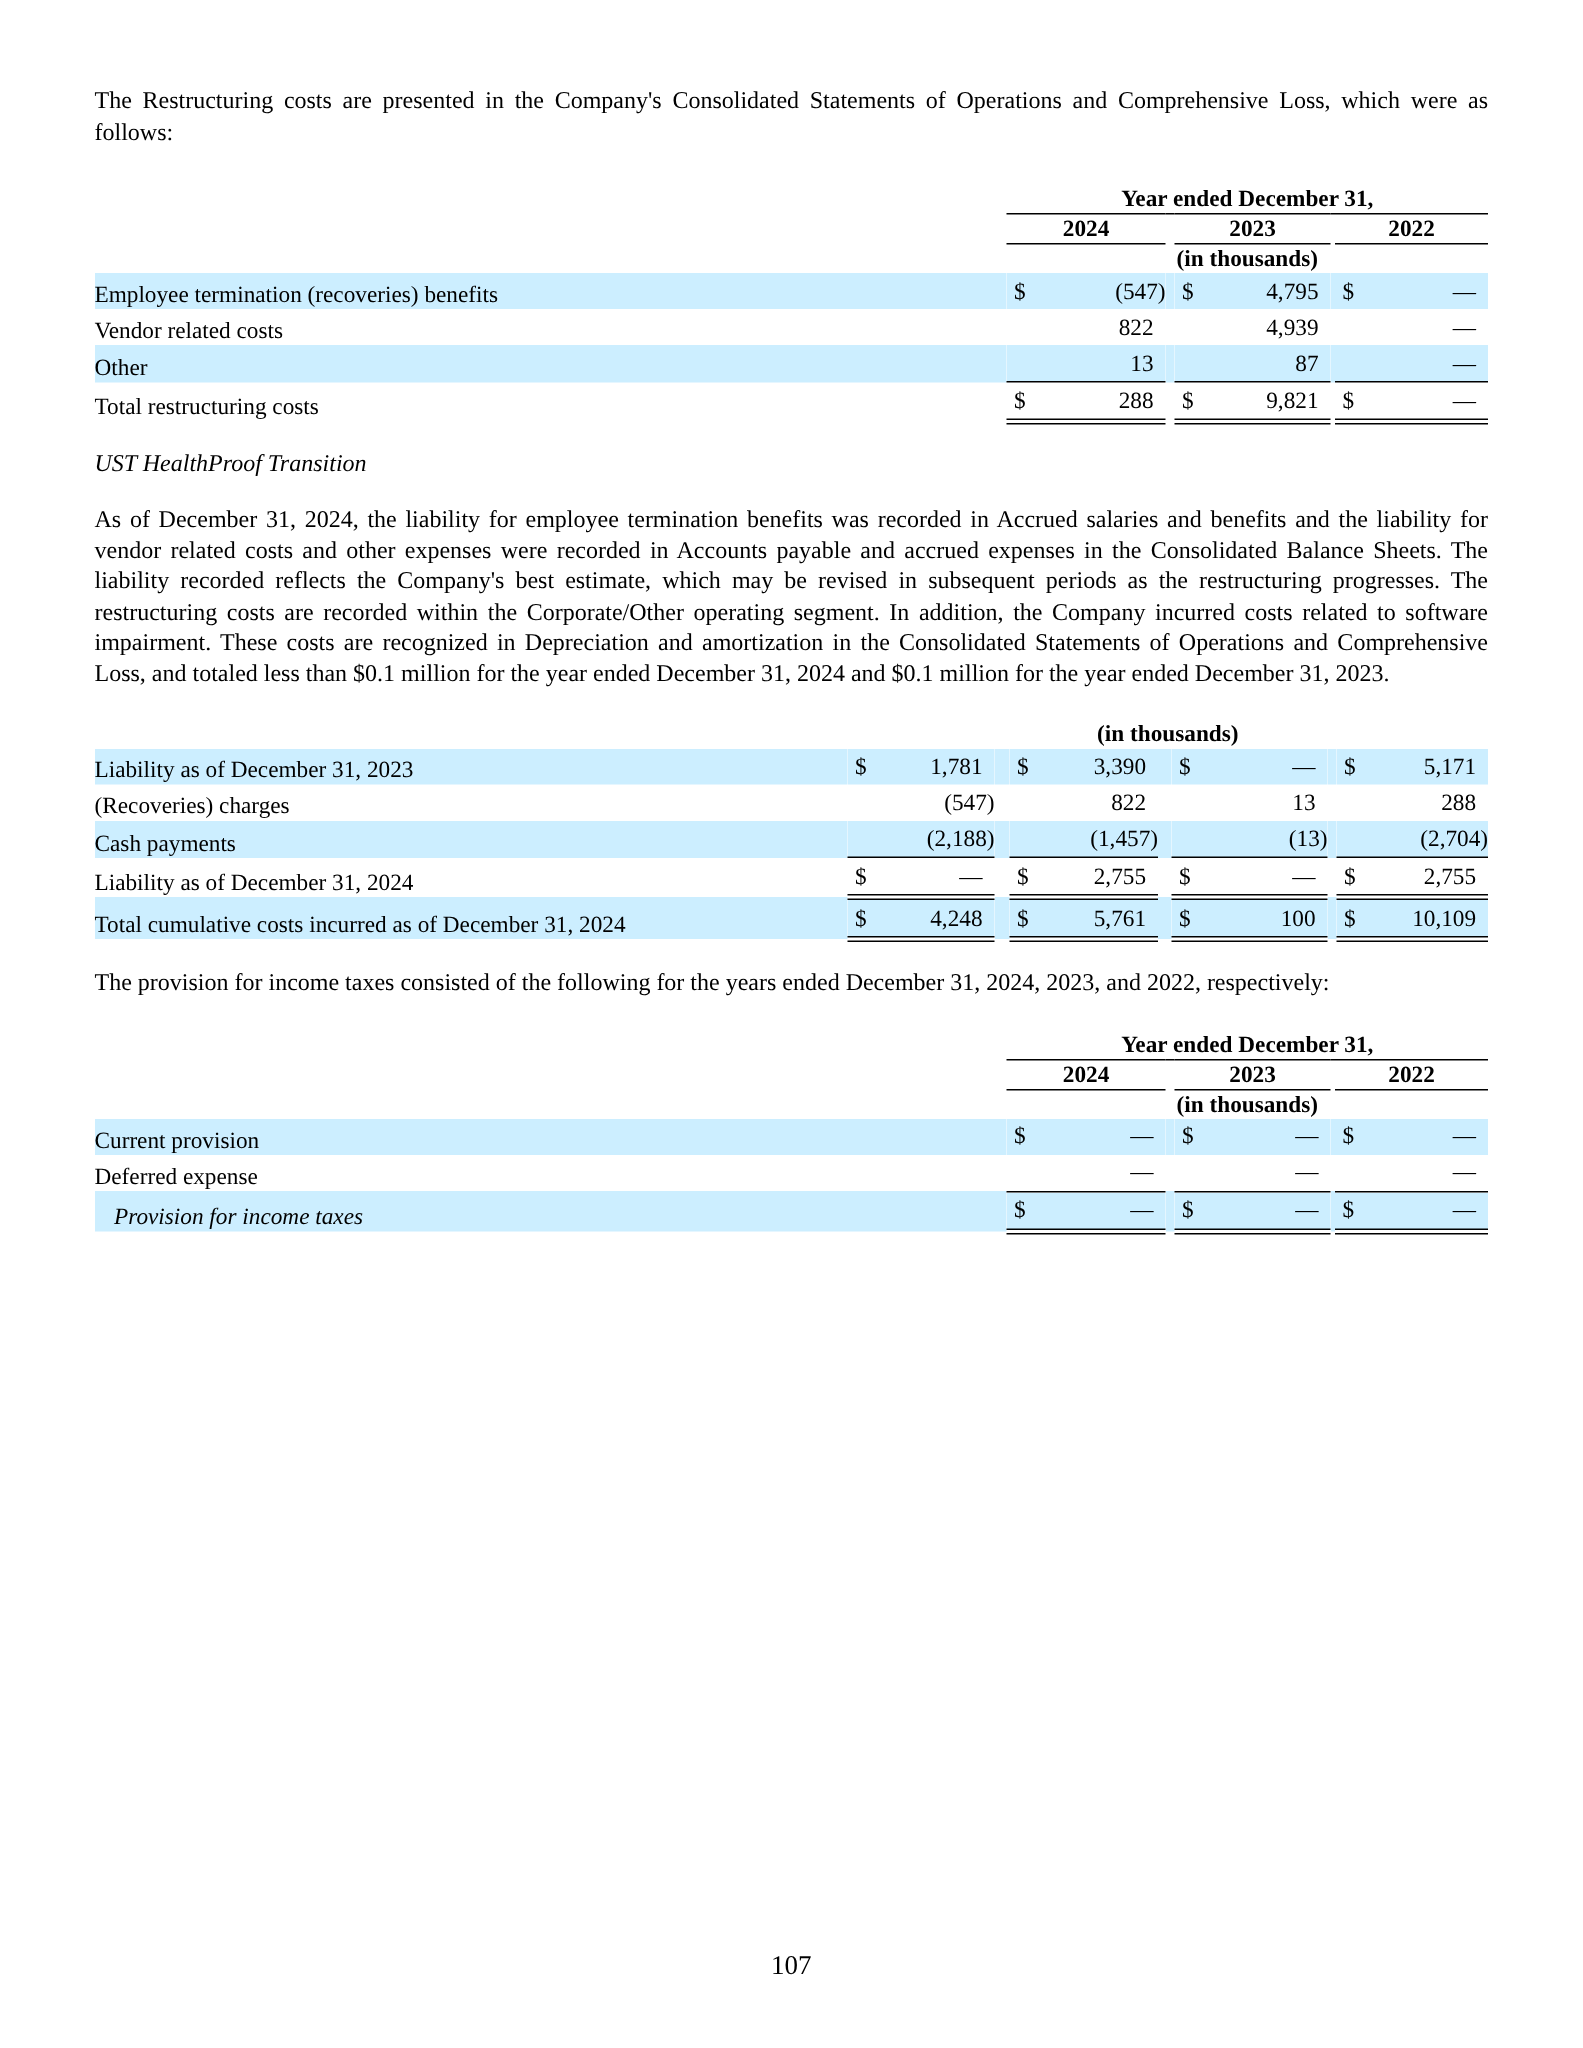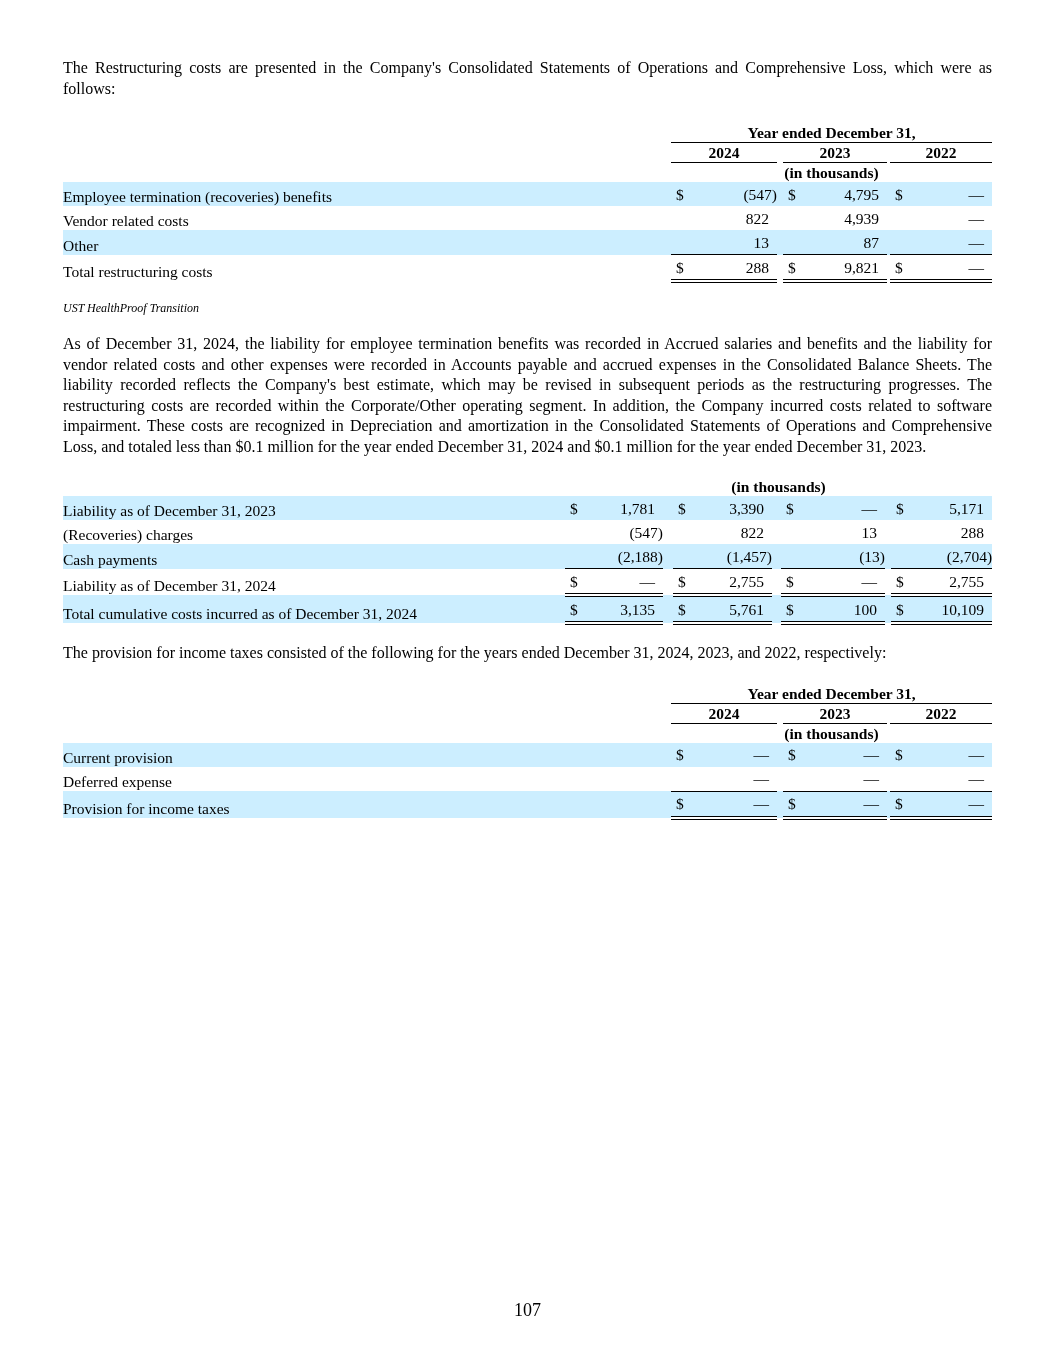--- a/index.html
+++ b/index.html
@@ -10,38 +10,38 @@
     font-family:"Liberation Serif","DejaVu Serif",serif;
     color:#000;
     overflow:hidden;
   }
   .content{padding:58px 63px 0 63px;}
   .para{
     font-size:16px;line-height:20.5px;
     text-align:justify;margin:0;
   }
   .italic-heading{
-    font-size:12px;font-style:italic;margin:18px 0 0 0;
+    font-size:16px;font-style:italic;margin:18px 0 0 0;
   }
   .section-heading{
     font-size:16px;font-weight:bold;margin:22px 0 0 0;
   }
   table.fin{
     border-collapse:collapse;table-layout:fixed;width:929px;
   }
   table.fin td{
     padding:0;vertical-align:bottom;font-size:15.5px;line-height:19px;
     overflow:hidden;
   }
   .t1{margin-top:24px;}
   .t2{margin-top:20px;}
   .t3{margin-top:20px;}
   tr.shaded td{background:#cceeff;}
   td.lbl{padding:2.5px 0 2.5px 3px;white-space:nowrap;}
-  td.lbl.indent{}
+  td.lbl.indent{padding-left:13px;font-style:italic;}
   td.grp{ }
   .money{
     display:flex;justify-content:space-between;align-items:baseline;
     padding:2.5px 8px 2.5px 5px;
   }
   .money .val{white-space:nowrap;}
   .money .val.neg{margin-right:-8px;}
   td.hc{text-align:center;font-weight:bold;padding:1px 0 2px 0;}
   td.units{font-size:12.5px;font-weight:bold;text-align:center;padding:1px 0 3px 0;}
   td.colhead{
@@ -322,21 +322,21 @@
                 <span>$</span>
                 <span class="val">2,755</span>
               </div>
             </td>
       </tr>
       <tr class="shaded">
         <td class="lbl">Total cumulative costs incurred as of December 31, 2024</td>
         <td class="grp dbb">
               <div class="money">
                 <span>$</span>
-                <span class="val">3,135</span>
+                <span class="val">4,248</span>
               </div>
             </td>
         <td></td>
         <td class="grp dbb">
               <div class="money">
                 <span>$</span>
                 <span class="val">5,761</span>
               </div>
             </td>
         <td></td>

